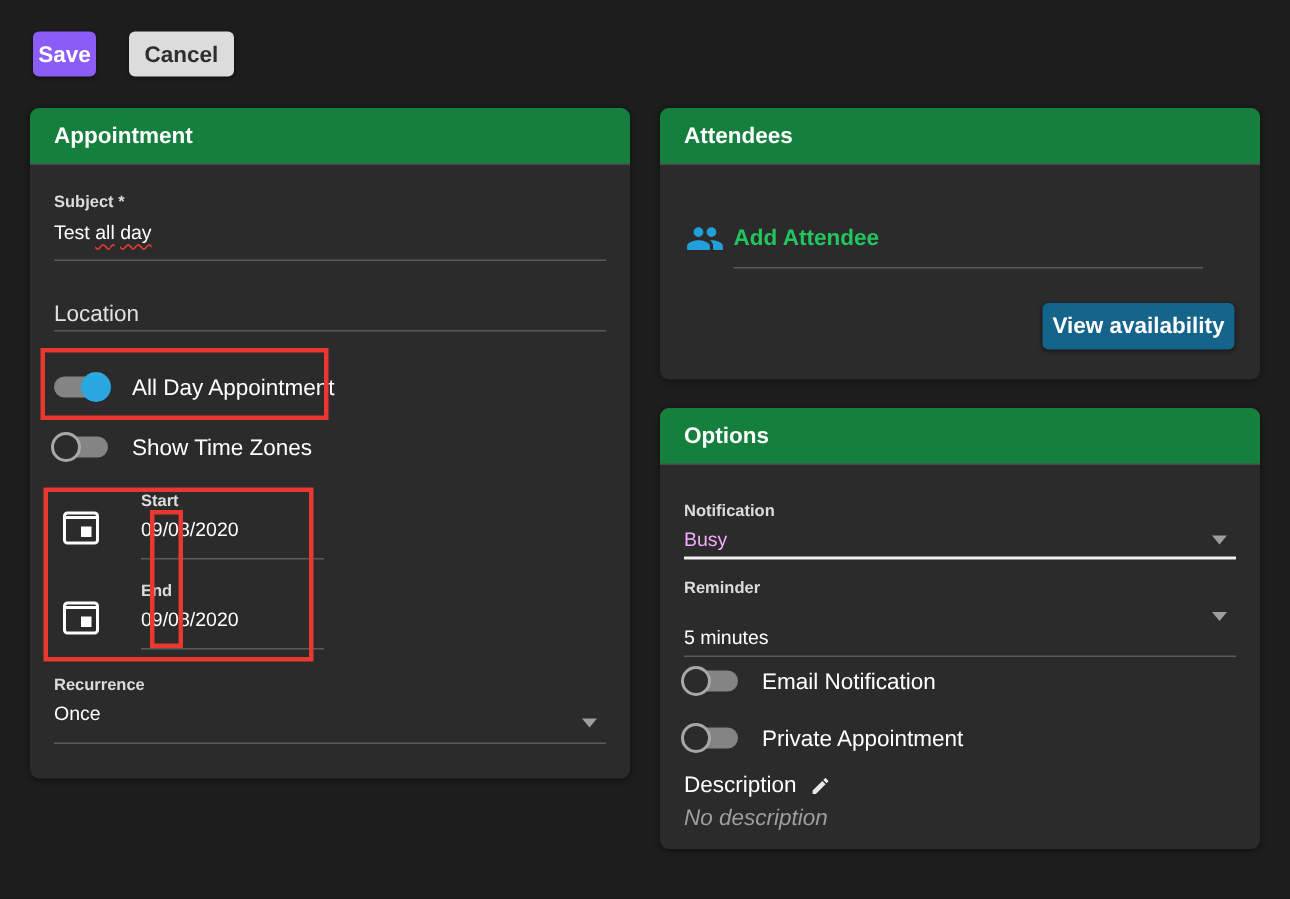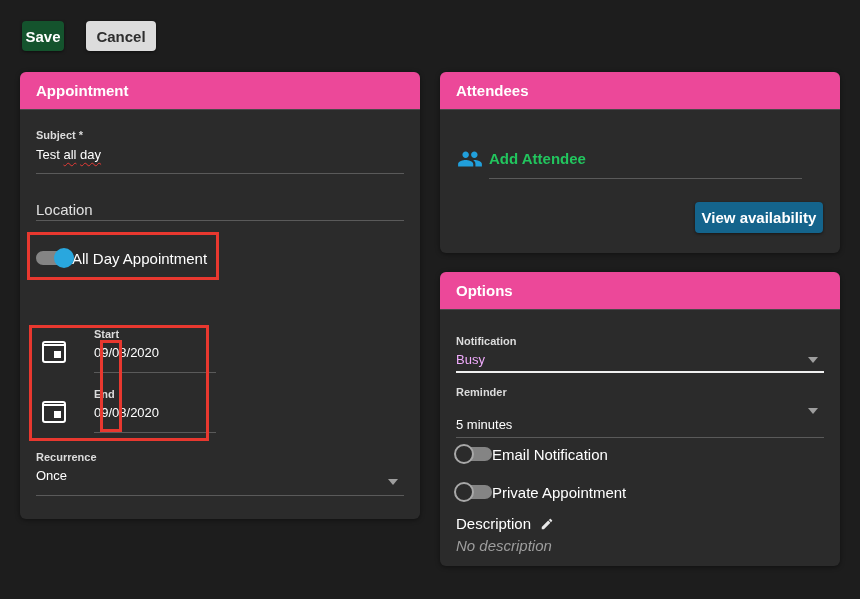--- a/index.html
+++ b/index.html
@@ -5,46 +5,46 @@
   * { margin:0; padding:0; box-sizing:border-box; }
   html,body { background:#161616; }
   .screen {
     position:relative; width:860px; height:599px; overflow:hidden;
     background:#1d1d1d; font-family:"Liberation Sans", sans-serif; color:#fff;
   }
   
   .btn { position:absolute; border:none; border-radius:4px; font-family:inherit;
          font-size:15px; font-weight:700; cursor:pointer; line-height:1;
          box-shadow:0 1px 3px rgba(0,0,0,.5); }
-  .btn-save   { left:22px; top:21px; width:42px;  height:30px; background:#14532d; color:#fff; }
+  .btn-save   { left:22px; top:21px; width:42px;  height:30px; background:#8b5cf6; color:#fff; }
   .btn-cancel { left:86px; top:21px; width:70px;  height:30px; background:#dcdcdc; color:#2e2e2e; }
   .btn-view   { left:255px; top:130px; width:128px; height:31px; position:absolute;
                 background:#14648c; color:#fff; border:none; border-radius:4px;
                 font-family:inherit; font-size:15px; font-weight:700; cursor:pointer;
                 box-shadow:0 1px 3px rgba(0,0,0,.5); }
   
   .panel { position:absolute; background:#2b2b2b; border-radius:6px; overflow:hidden;
            box-shadow:0 1px 5px rgba(0,0,0,.45); }
   .panel-appointment { left:20px;  top:72px;  width:400px; height:447px; }
   .panel-attendees   { left:440px; top:72px;  width:400px; height:181px; }
   .panel-options     { left:440px; top:272px; width:400px; height:294px; }
-  .panel-header { height:38px; line-height:38px; padding:0 16px; background:#ec4899;
+  .panel-header { height:38px; line-height:38px; padding:0 16px; background:#15803d;
                   border-bottom:1px solid #4a4a4a; color:#fff; font-size:15px; font-weight:700; }
   
   .abs { position:absolute; }
   .field-label { font-size:11px; font-weight:700; color:#dcdcdc; line-height:13px; }
   .field-value { font-size:13px; color:#fff; line-height:20px; margin-top:3px; }
   .u-thin  { border-bottom:1px solid #5a5a5a; }
   .u-white { border-bottom:2px solid #f0f0f0; }
   .wavy { text-decoration:underline; text-decoration-style:wavy;
           text-decoration-color:#e53935; text-decoration-thickness:1px; text-underline-offset:3px; }
   .muted { color:#f0abfc; }
   .italic { font-style:italic; color:#9e9e9e; }
   
-  .toggle-row { display:flex; align-items:center; height:24px; }
+  .toggle-row { display:flex; align-items:center; gap:16px; height:24px; }
   .toggle-label { font-size:15px; color:#fff; }
   .toggle { position:relative; width:36px; height:20px; flex:0 0 auto; cursor:pointer; }
   .toggle .track { position:absolute; left:0; top:3px; width:36px; height:14px;
                    border-radius:7px; background:#848484; }
   .toggle .thumb { position:absolute; top:0; width:20px; height:20px; border-radius:50%; }
   .toggle.on  .thumb { right:-2px; background:#29a7de; }
   .toggle.off .thumb { left:-2px; background:#2b2b2b; border:2px solid #a8a8a8; }
   
   .cal-icon { position:absolute; width:24px; height:22px; border:2px solid #fff;
               border-radius:3px; cursor:pointer; }
@@ -82,20 +82,27 @@
     </div>
 
     <div class="abs toggle-row" style="left:16px; top:174px;">
       <span class="toggle on">
         <span class="track"></span>
         <span class="thumb"></span>
       </span>
       <span class="toggle-label">All Day Appointment</span>
     </div>
 
+    <div class="abs toggle-row" style="left:16px; top:214px;">
+      <span class="toggle off">
+        <span class="track"></span>
+        <span class="thumb"></span>
+      </span>
+      <span class="toggle-label">Show Time Zones</span>
+    </div>
 
     <div class="abs" style="left:16px; top:256px; width:190px; height:50px;">
       <span class="cal-icon" style="left:6px; top:13px;">
           <span class="cal-dot"></span>
         </span>
       <div class="date-text u-thin">
         <div class="field-label">Start</div>
         <div class="field-value" style="margin-top:2px;">09/08/2020</div>
       </div>
     </div>

